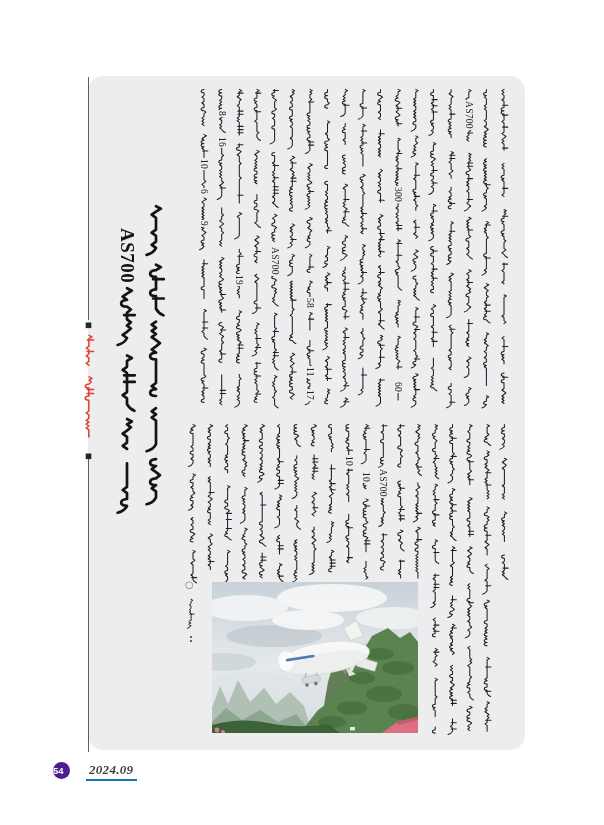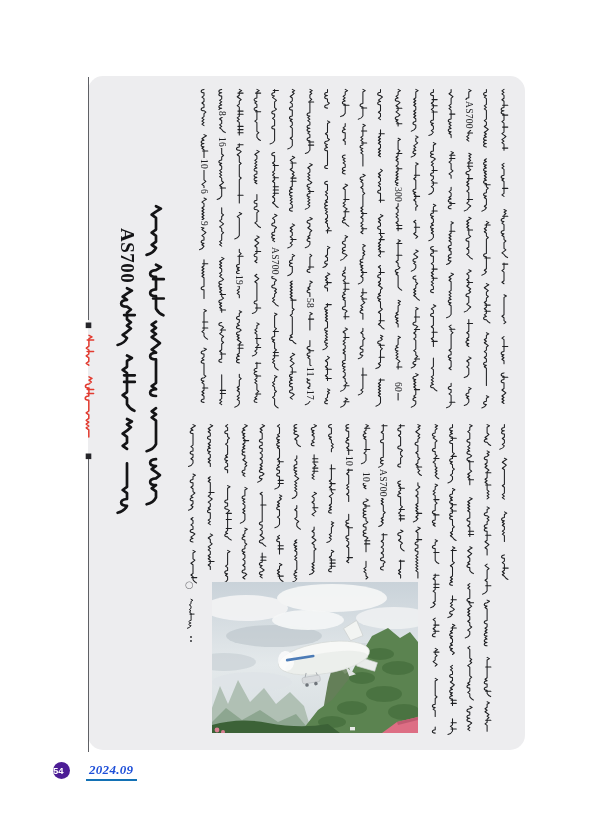--- a/index.html
+++ b/index.html
@@ -29,21 +29,21 @@
     font:10px/11px "DejaVu Sans",sans-serif;color:#7a7a7e;
   }
   #photo{position:absolute;left:212px;top:582px;}
   .badge{
     position:absolute;left:53px;top:762px;width:17px;height:17px;border-radius:50%;
     background:#4c1d95;color:#ffffff;font:bold 9.5px/17px "Liberation Sans",sans-serif;
     text-align:left;
   }
   .issue{
     position:absolute;left:89px;top:762px;
-    font:bold italic 13px/16px "Liberation Serif",serif;color:#1d4ed8;letter-spacing:.3px;
+    font:bold italic 13px/16px "Liberation Serif",serif;color:#404040;letter-spacing:.3px;
   }
   .issue-underline{
     position:absolute;left:86px;top:779px;width:51px;height:1.6px;background:#1371b5;
   }
 </style>
 </head>
 <body>
 
 <div class="page">
 

